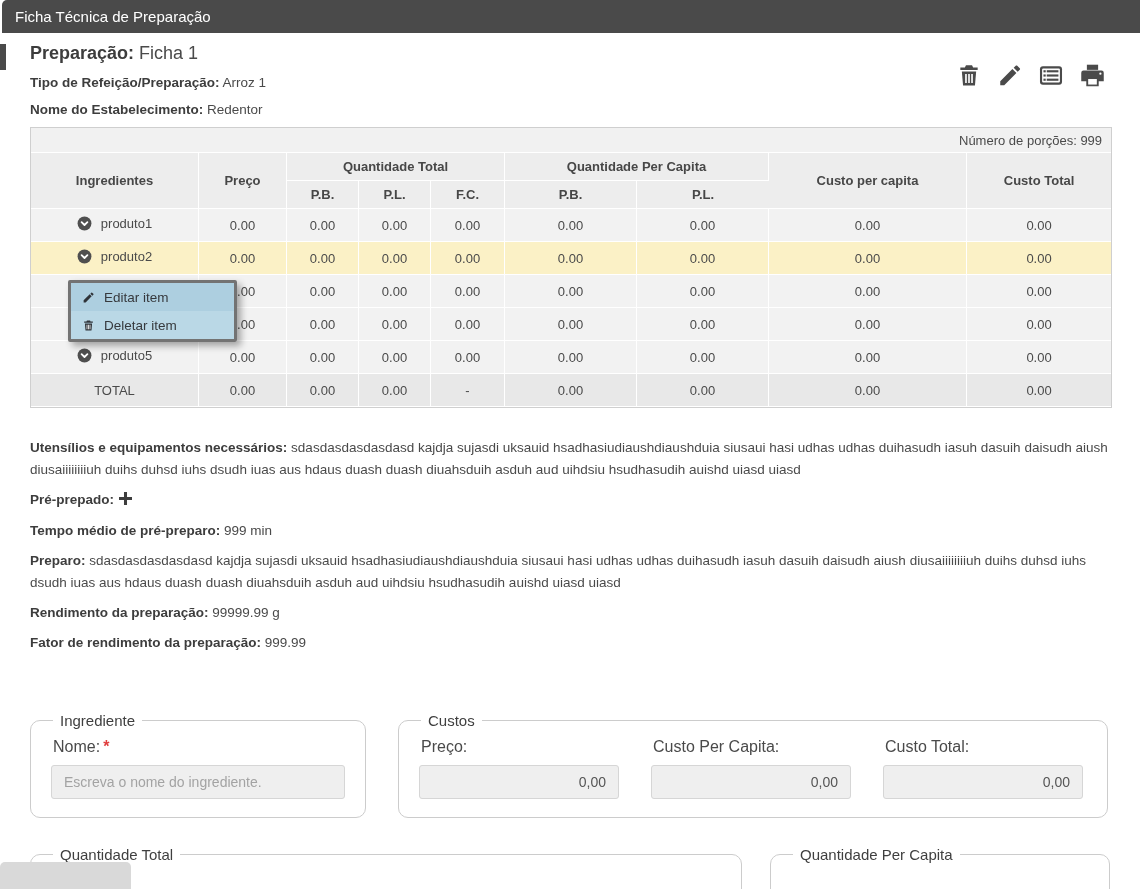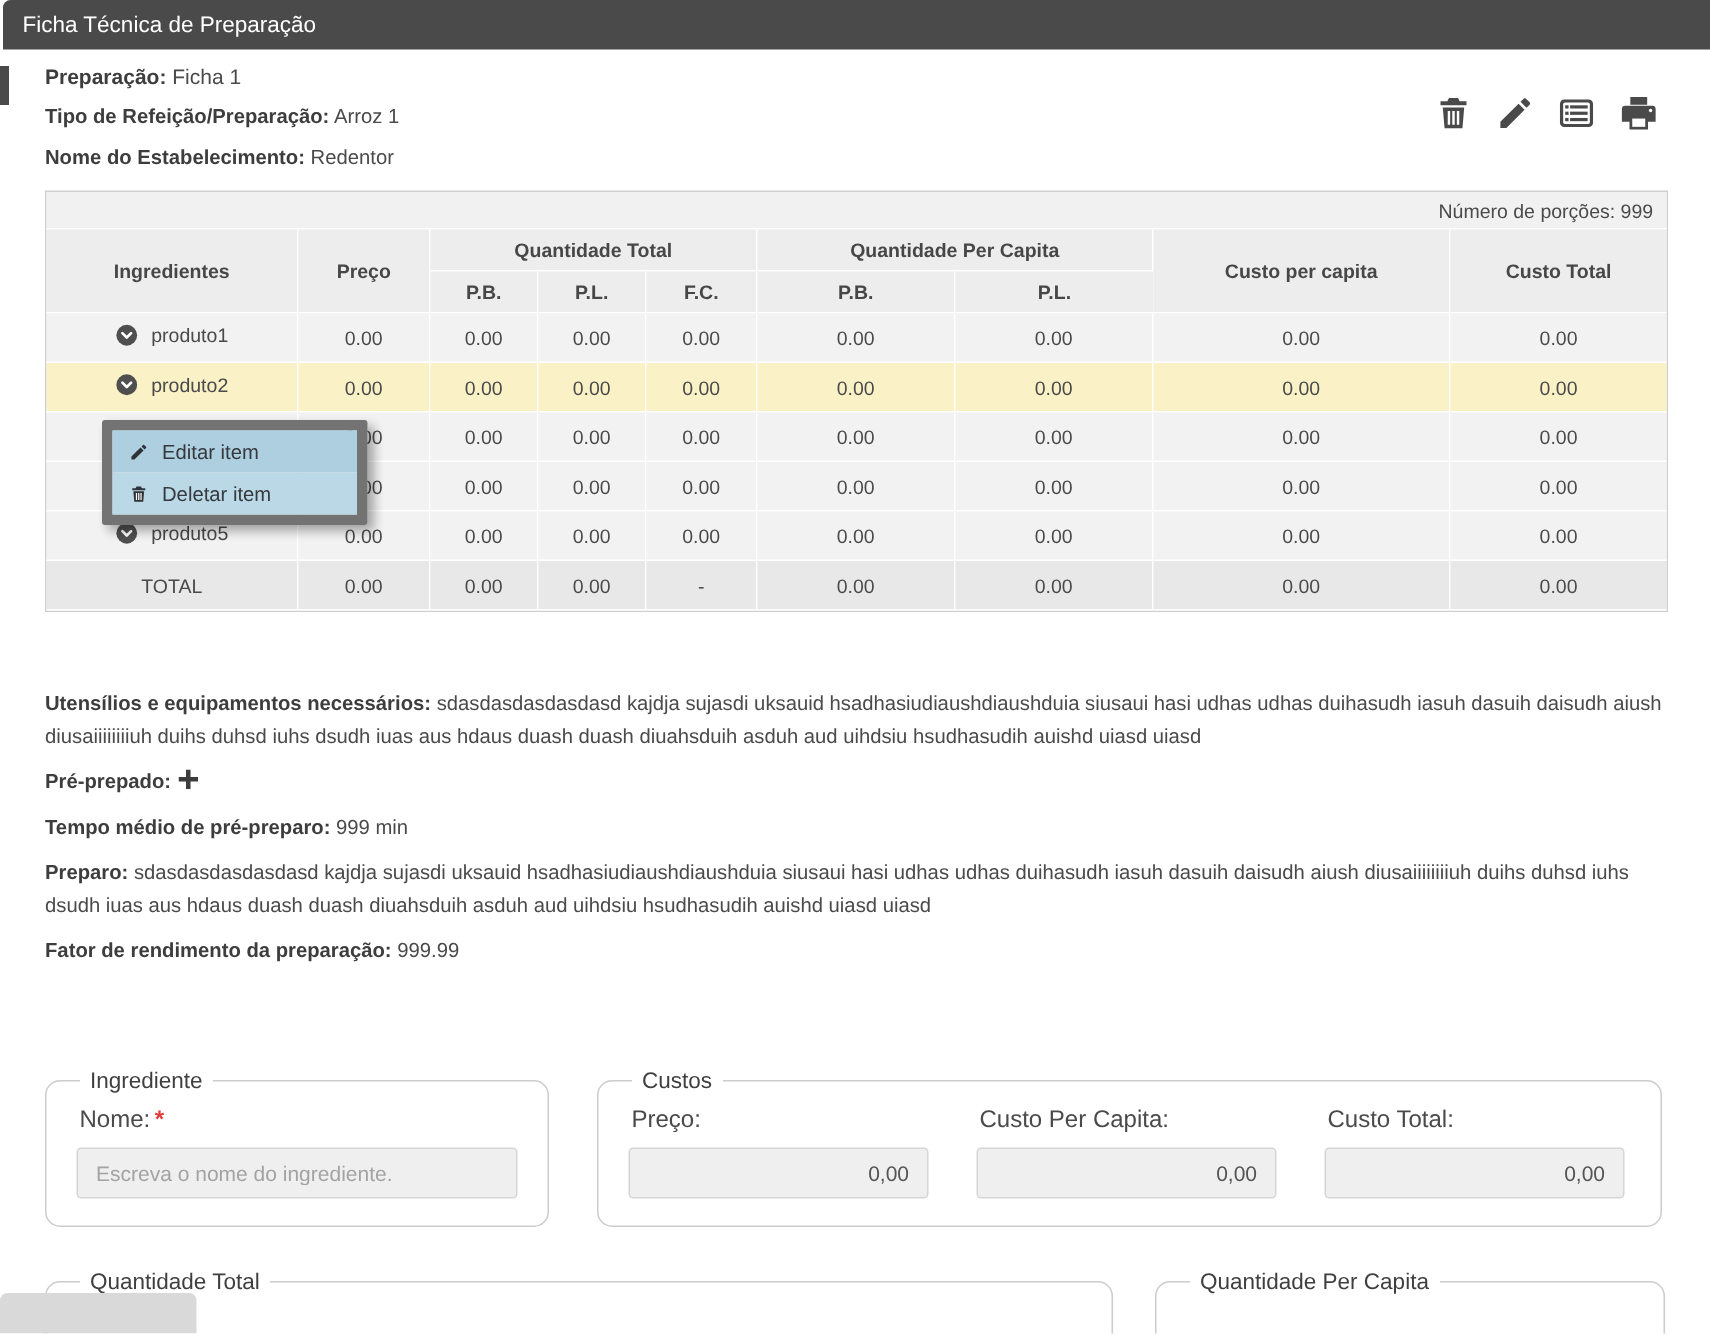--- a/index.html
+++ b/index.html
@@ -9,21 +9,21 @@
   }
   
   .topbar{
     position:absolute;top:0;left:2px;right:0;height:33px;background:#4a4a4a;
     border-radius:5px 0 0 0;color:#fff;font-size:15px;line-height:33px;
     padding-left:13px;box-sizing:border-box;
   }
   .edge-artifact{position:absolute;left:0;top:44px;width:6px;height:26px;background:#4a4a4a;}
   
   .info{position:absolute;left:30px;top:43px;}
-  .info .l1{font-size:14px;margin-bottom:11px;color:#4a4a4a;}
+  .info .l1{font-size:18px;margin-bottom:11px;color:#4a4a4a;}
   .info .l1 b{color:#3d3d3d;}
   .info .l2{font-size:13.5px;margin-bottom:12px;color:#4a4a4a;}
   .info b{font-weight:700;color:#3d3d3d;}
   .actions{position:absolute;top:61px;right:34px;display:flex;gap:13px;align-items:center;}
   .abtn{width:28px;height:28px;cursor:pointer;display:inline-flex;align-items:center;justify-content:center;}
   .abtn svg{display:block;}
   
   .tblwrap{position:absolute;left:30px;top:127px;width:1080px;}
   table.ing{width:1080px;border:1px solid #cfcfcf;border-collapse:separate;border-spacing:0;font-size:13px;color:#4a4a4a;table-layout:fixed;}
   table.ing td,table.ing th{border-right:1px solid #fff;border-bottom:1px solid #fff;box-sizing:border-box;}
@@ -32,30 +32,30 @@
   table.ing th{background:#ededed;font-weight:600;height:28px;text-align:center;font-size:13px;color:#474747;}
   tr.brow td{background:#f2f2f2;height:33px;text-align:center;}
   tr.brow.hl td{background:#fbf1c6;}
   td.name-cell{text-align:center;}
   .name-inner{display:inline-flex;align-items:center;gap:9px;}
   .chev{display:inline-flex;cursor:pointer;}
   tr.trow td{background:#e8e8e8;height:33px;text-align:center;}
   
   .ctxmenu{
     position:absolute;left:68px;top:280px;width:163px;z-index:8;
-    border:7px solid #737373;border-radius:2px;
+    border:3px solid #737373;border-radius:2px;
     box-shadow:4px 4px 7px rgba(0,0,0,.33);
   }
   .ctx-item{height:28px;display:flex;align-items:center;gap:9px;padding-left:11px;
     font-size:13.5px;color:#36393d;cursor:pointer;}
   .ctx-item.first{background:#adcfe0;}
   .ctx-item.second{background:#bad8e6;}
   .ctx-item svg{flex:0 0 auto;}
   
-  .sections{position:absolute;left:30px;top:458px;width:1082px;font-size:13.5px;line-height:22px;color:#4a4a4a;}
+  .sections{position:absolute;left:30px;top:437px;width:1082px;font-size:13.5px;line-height:22px;color:#4a4a4a;}
   .sections p{margin:0 0 8px 0;}
   .sections b{font-weight:700;color:#3d3d3d;}
   .plus-icon{display:inline-block;vertical-align:-1px;margin-left:5px;}
   
   fieldset{border:1px solid #ccc;border-radius:10px;margin:0;padding:2px 20px 18px 20px;box-sizing:border-box;background:#fff;}
   legend{font-size:15px;color:#3f3f3f;padding:0 7px;margin-left:2px;}
   .frow1{position:absolute;left:30px;top:712px;width:1080px;display:flex;gap:32px;}
   .fs-ingrediente{width:279px;}
   .fs-custos{width:710px;}
   .flabel{display:block;font-size:16px;color:#4a4a4a;margin:7px 0 9px 2px;}
@@ -297,20 +297,24 @@
   </p>
   <p>
     <b>Tempo médio de pré-preparo:</b>
     <span>999 min</span>
   </p>
   <p>
     <b>Preparo:</b>
     <span>sdasdasdasdasdasd kajdja sujasdi uksauid hsadhasiudiaushdiaushduia siusaui hasi udhas udhas duihasudh iasuh dasuih daisudh aiush diusaiiiiiiiiuh duihs duhsd iuhs dsudh iuas aus hdaus duash duash diuahsduih asduh aud uihdsiu hsudhasudih auishd uiasd uiasd</span>
   </p>
   <p>
+    <b>Rendimento da preparação:</b>
+    <span>99999.99 g</span>
+  </p>
+  <p>
     <b>Fator de rendimento da preparação:</b>
     <span>999.99</span>
   </p>
 </div>
 
 <div class="frow1">
   <fieldset class="fs-ingrediente">
     <legend>Ingrediente</legend>
     <label class="flabel">
       <span>Nome:</span><span class="req">*</span>

